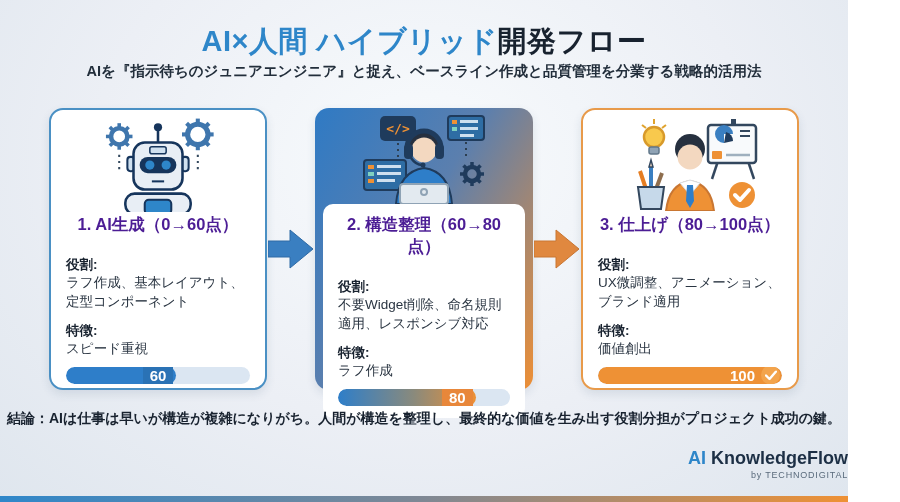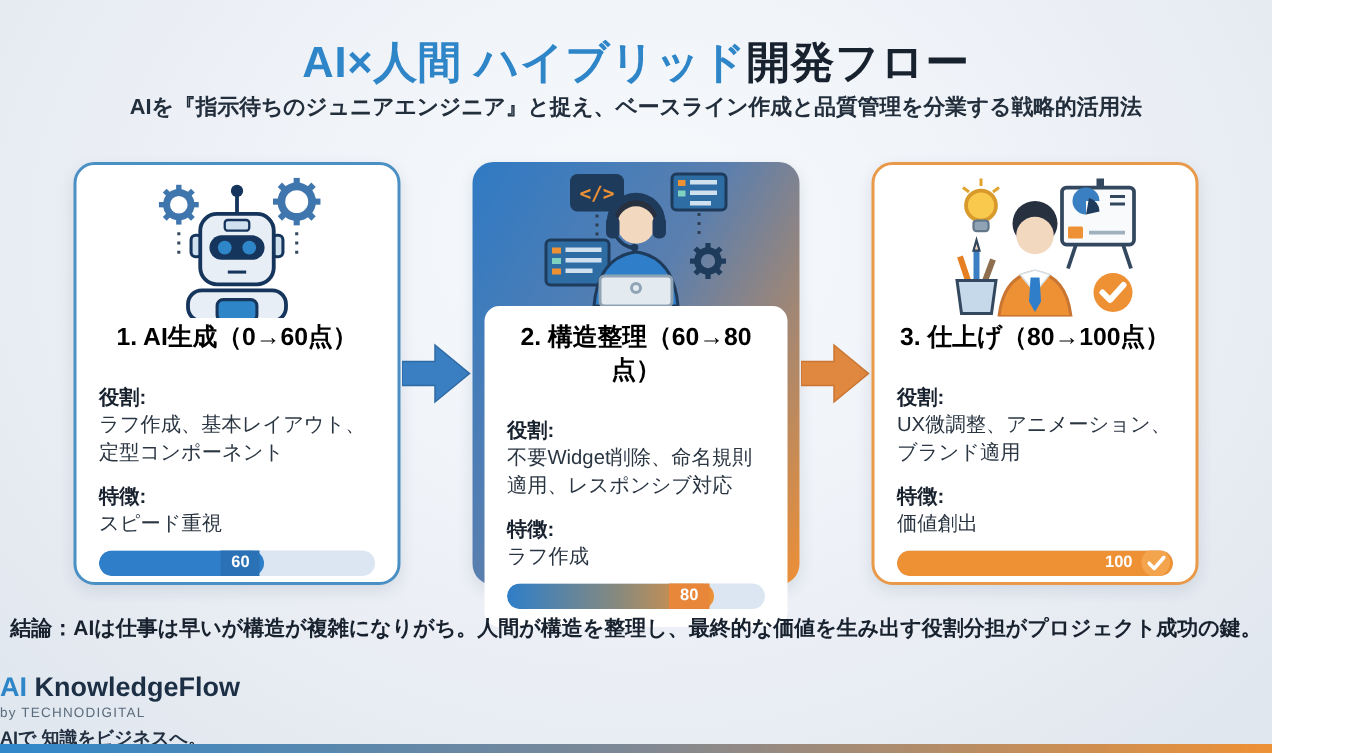--- a/index.html
+++ b/index.html
@@ -37,40 +37,40 @@
     background:linear-gradient(120deg,#2f7ac4 0%, #5b7fae 45%, #ee8f35 100%);
     padding:0;
   }
   .icon-zone { height:100px; display:flex; align-items:center; justify-content:center; padding-top:6px; }
   .card.gradient .icon-zone { height:96px; padding-top:4px; }
   .inner-panel {
     background:#ffffff; border-radius:10px; margin:0 8px 8px 8px; flex:1;
     display:flex; flex-direction:column;
   }
   .card-body { padding:2px 15px 12px 15px; flex:1; display:flex; flex-direction:column; }
-  .card-title { font-size:16.5px; font-weight:bold; text-align:center; margin:2px 0 10px 0; color:#000000; }
+  .card-title { font-size:16.5px; font-weight:bold; text-align:center; margin:2px 0 10px 0; color:#4c1d95; }
   .lbl { font-size:13.5px; font-weight:bold; color:#18222f; margin-top:10px; }
   .txt { font-size:13.5px; color:#2a3542; line-height:1.4; }
   .lbl.second { margin-top:10px; }
   .spacer { flex:1; }
 
   
   .pbar {
     position:relative; height:17px; border-radius:9px; background:#dbe6f2;
     overflow:hidden; margin-top:8px;
   }
   .pfill {
     position:absolute; left:0; top:0; bottom:0; border-radius:9px;
     display:flex; align-items:center; justify-content:flex-end;
   }
   .pfill.blue { background:#2e7ec9; }
   .pfill.blend { background:linear-gradient(90deg,#2e7ec9 0%, #8a8a7c 55%, #ee9135 100%); }
   .pfill.orange { background:#ee9135; }
   .pval {
-    font-size:11px; font-weight:bold; color:#ffffff;
+    font-size:15px; font-weight:bold; color:#ffffff;
     padding:15px 7px; border-radius:9px; margin-right:3px;margin-left:24px;
   }
   .pval.pill-blue { background:#2a72b5; }
   .pval.pill-orange { background:#e8873a; }
   .pval.plain { padding-right:24px; }
   .check-circle {
     position:absolute; right:2px; top:50%; transform:translateY(-50%);
     width:19px; height:19px; border-radius:50%; background:#f3a44c;
     display:flex; align-items:center; justify-content:center;
   }
@@ -80,21 +80,21 @@
   .arrow-slot { width:48px; display:flex; align-items:center; justify-content:center; }
   .arrow-slot svg { display:block; }
 
   
   .conclusion {
     position:absolute; top:410px; left:0; width:100%;
     text-align:center; font-size:14px; font-weight:bold; color:#18222f; white-space:nowrap;
   }
 
   
-  .footer { position:absolute; top:448px; left:0; width:100%; text-align:left; }
+  .footer { position:absolute; top:448px; left:0; width:100%; text-align:right; }
   .brand { font-size:18px; font-weight:bold; color:#1c2f45; }
   .brand .accent { color:#2e86c9; }
   .brand-sub { font-size:9px; color:#5a6b7c; letter-spacing:0.8px; margin-top:1px; }
   .tagline { font-size:12px; font-weight:bold; color:#223041; margin-top:4px; }
 
   .bottom-bar {
     position:absolute; left:0; bottom:0; width:100%; height:6px;
     background:linear-gradient(90deg,#2f87ca 0%, #7f8894 50%, #ee9135 100%);
   }
 </style>
@@ -321,18 +321,17 @@
 
   </div>
 
   <div class="conclusion">結論：AIは仕事は早いが構造が複雑になりがち。人間が構造を整理し、最終的な価値を生み出す役割分担がプロジェクト成功の鍵。</div>
 
   <div class="footer">
     <div class="brand">
       <span class="accent">AI</span><span> KnowledgeFlow</span>
     </div>
     <div class="brand-sub">by TECHNODIGITAL</div>
-    <div class="tagline">AIで 知識をビジネスへ。</div>
   </div>
 
   <div class="bottom-bar"></div>
 
 </div>
 
 </body></html>

